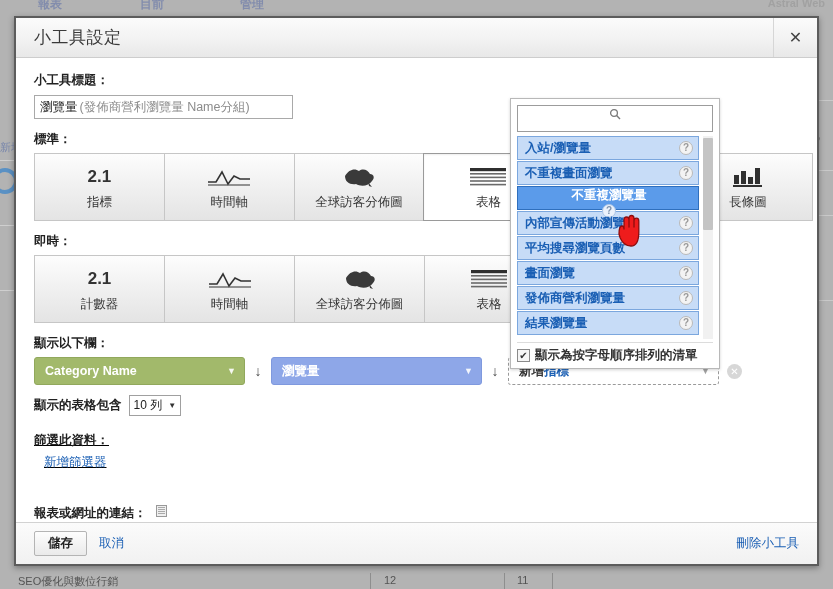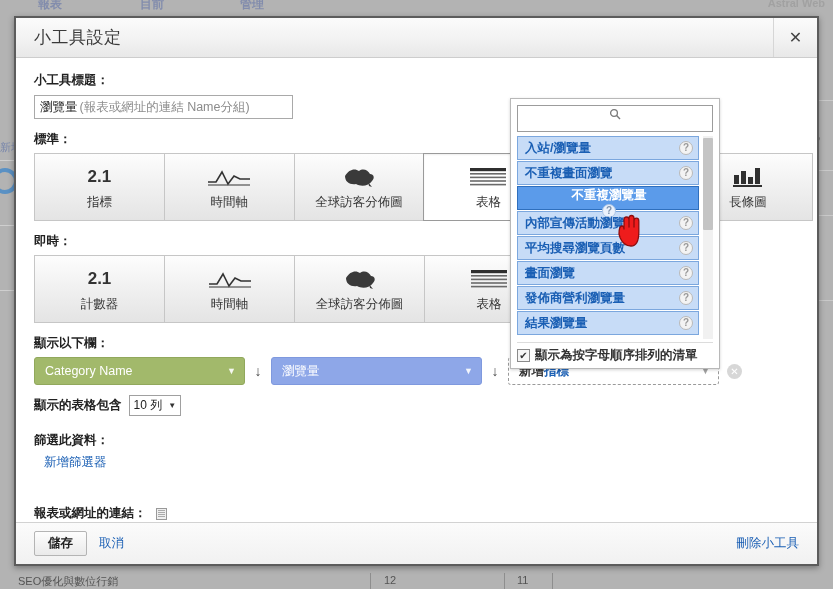--- a/index.html
+++ b/index.html
@@ -125,21 +125,21 @@
   .icon-lines { display: block; }
   .icon-spark { display: block; }
   .icon-globe { display: block; }
   .icon-bars  { display: block; }
 
   
   .select-row { display: flex; align-items: center; gap: 0; margin-bottom: 4px; }
   .pill {
     height: 28px; border-radius: 3px;
     display: flex; align-items: center; justify-content: space-between;
-    padding: 0 8px 0 10px; font-size: 12.5px; font-weight: normal;
+    padding: 0 8px 0 10px; font-size: 12.5px; font-weight: bold;
     color: #fff; cursor: pointer; user-select: none;
   }
   .pill.green { width: 211px; background: #a2b96b; border: 1px solid #91a85c; }
   .pill.blue  { width: 211px; background: #8ea7e8; border: 1px solid #7f99de; }
   .pill .caret { font-size: 9px; opacity: .9; }
   .arrow-down {
     width: 26px; text-align: center; font-size: 14px; color: #4a4a4a;
   }
   .pill.dashed {
     width: 211px; background: #fff; border: 1px dashed #9a9a9a;
@@ -161,25 +161,25 @@
   }
   .mini-select {
     border: 1px solid #a0a0a0; background: #fff;
     height: 21px; padding: 0 4px; display: flex; align-items: center; gap: 6px;
     font-size: 12px; font-weight: normal; color: #222; cursor: pointer;
   }
   .mini-select .caret { font-size: 8px; color: #333; }
 
   .link { color: #1a5fb4; font-size: 12.5px; cursor: pointer; }
 
-  .filter-block { margin-top: 16px; }
+  .filter-block { margin-top: 16px; text-decoration: underline; }
   .filter-add { margin: 4px 0 0 10px; }
 
   .url-block { margin-top: 17px; }
-  .url-label-row { display: flex; align-items: center; gap: 9px; margin-top: 34px; }
+  .url-label-row { display: flex; align-items: flex-start; gap: 9px; margin-top: 34px; }
   .url-icon {
     width: 11px; height: 12px; border: 1px solid #999; background: #efefef;
     position: relative;
   }
   .url-icon::after {
     content: ""; position: absolute; left: 1px; top: 1px; right: 1px; bottom: 1px;
     background: repeating-linear-gradient(to bottom, #aaa 0 1px, transparent 1px 2px);
   }
   .url-input {
     margin-top: 6px; width: 257px; height: 23px;
@@ -302,21 +302,21 @@
   <div class="modal-header">
     <div class="modal-title">小工具設定</div>
     <div class="modal-close">✕</div>
   </div>
 
   <div class="modal-body">
 
     <div class="field-label">小工具標題：</div>
     <div class="title-input">
       <span>瀏覽量</span>
-      <span class="muted">(報表或網址的連結 Name分組)</span>
+      <span class="muted">(發佈商營利瀏覽量 Name分組)</span>
     </div>
 
     <div class="section-label" style="margin-top:12px">標準：</div>
     <div class="type-row">
       <div class="type-btn">
         <div class="tb-icon">
             <span class="tb-num">2.1</span>
           </div>
         <div class="tb-label">指標</div>
       </div>

